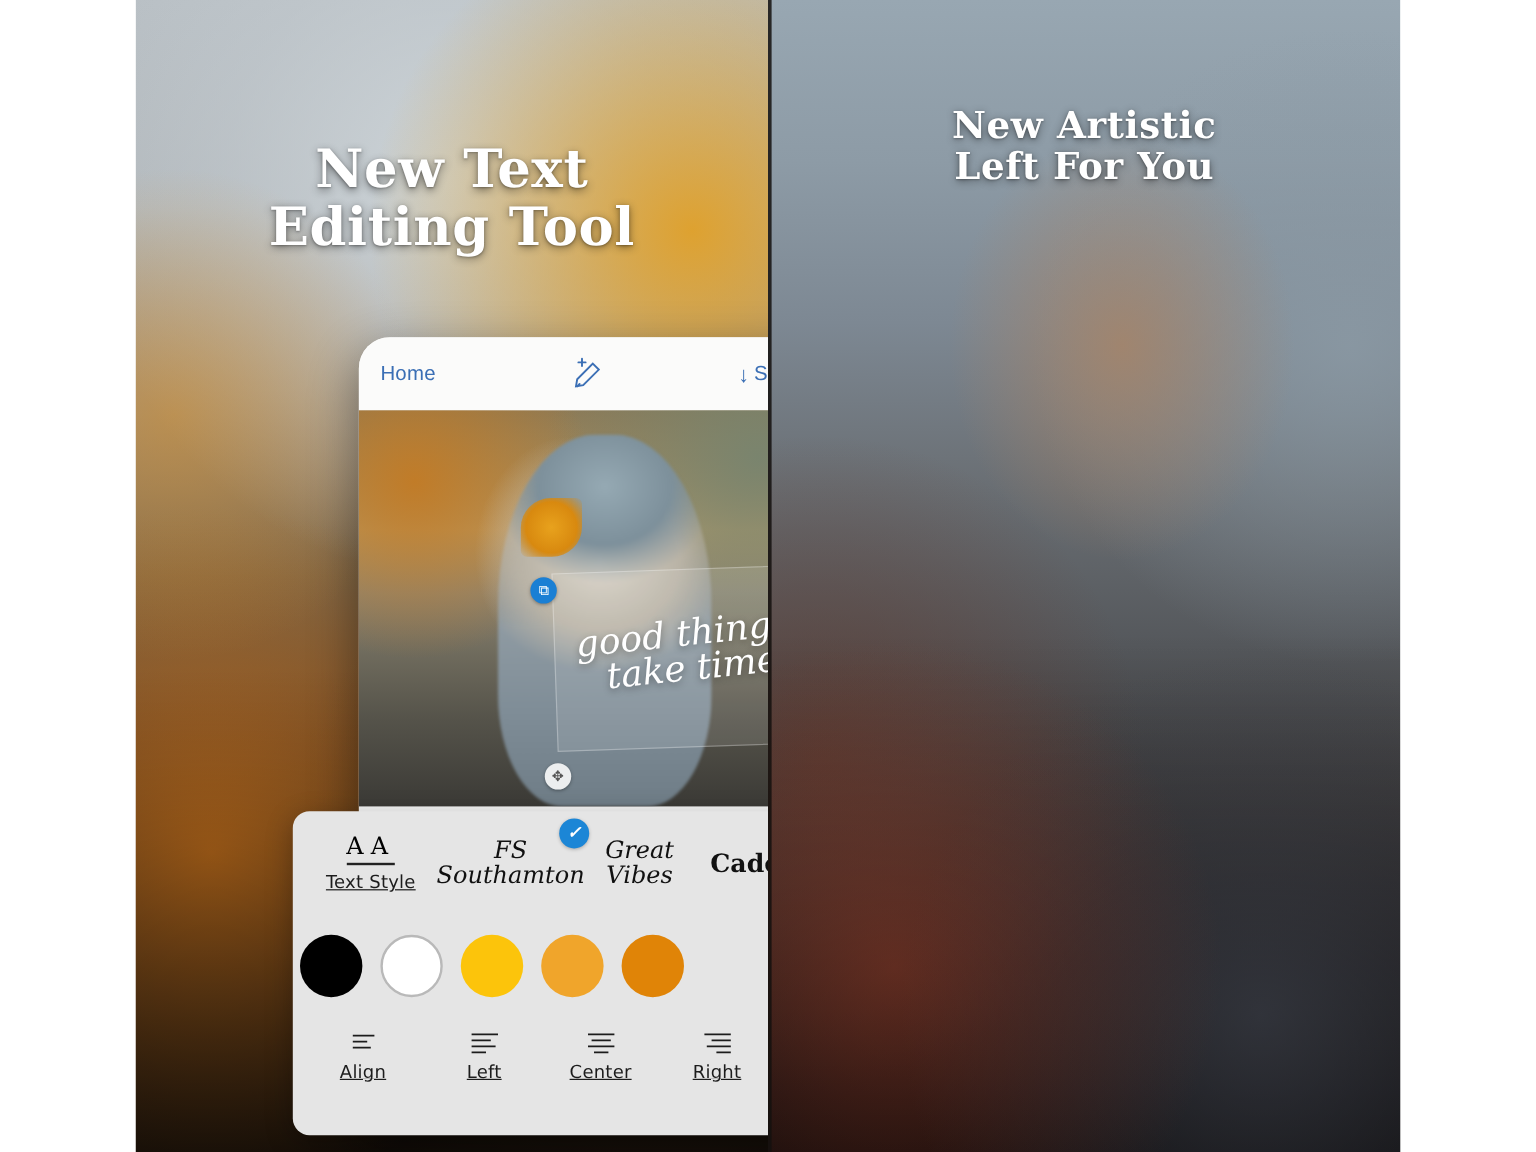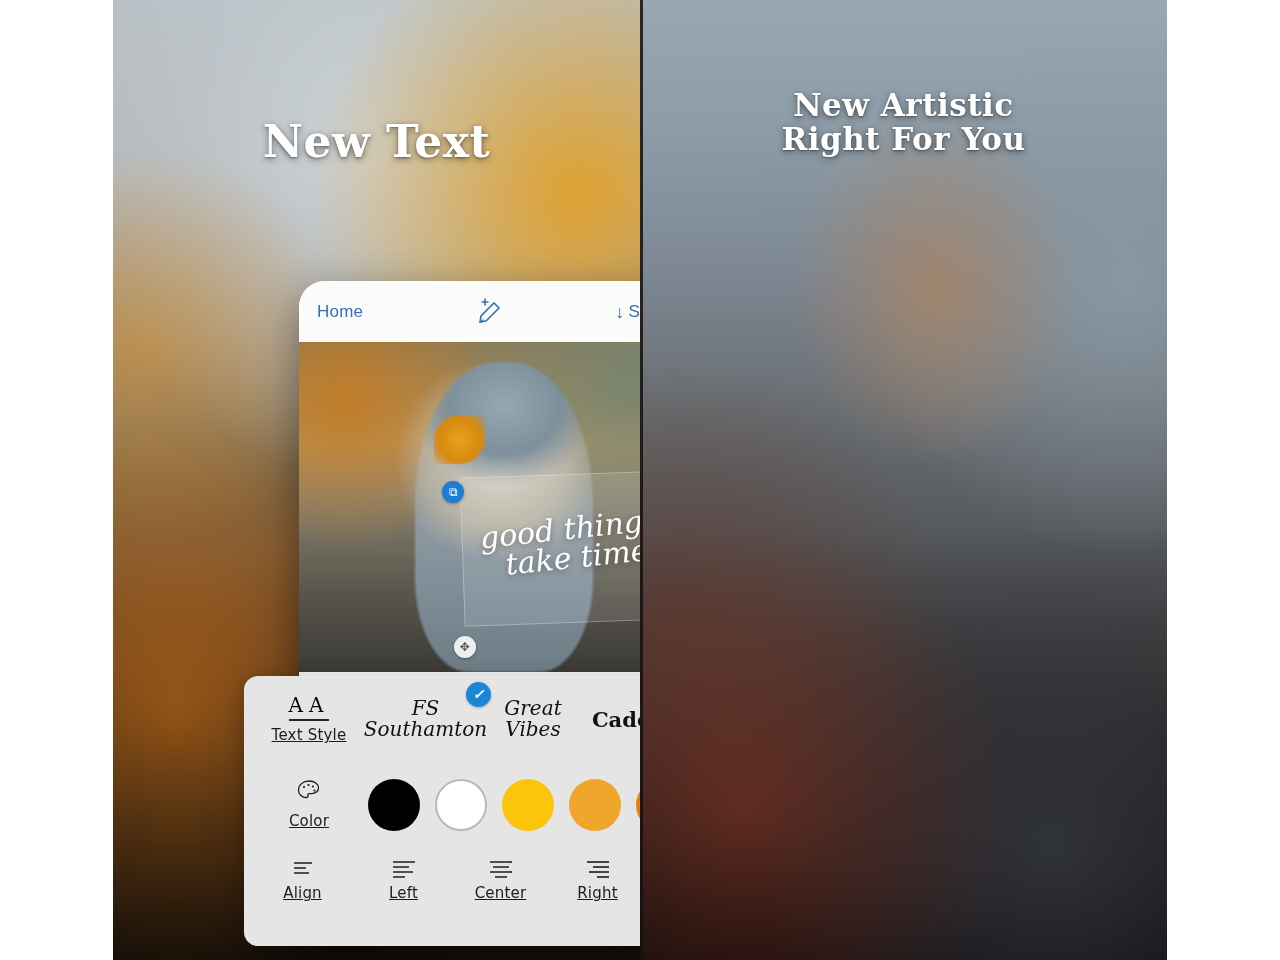--- a/index.html
+++ b/index.html
@@ -193,20 +193,21 @@
 </head>
 <body>
 
 <div id="stage">
 
   <div class="panel" id="panel-left">
     <div class="panel-bg" id="bg-left"></div>
 
     <div class="headline" id="headline-left">
       <span>New Text</span>
+      <span class="l2">Editing Tool</span>
     </div>
 
     <div class="phone" id="phone-left">
 
       <div class="phone-topbar">
         <span class="tb-text">Home</span>
 
         <span>
           <svg class="edit-icon" viewBox="0 0 34 30" fill="none" stroke="#3b6fb5" stroke-width="1.6" stroke-linecap="round">
             <path d="M10 5 h6 M13 2 v6"></path>
@@ -265,32 +266,20 @@
           </div>
         </div>
 
         <div class="cell font-cell font-bold-slab" style="width:105px;">
           <span>Cadena</span>
         </div>
 
       </div>
 
       <div class="row">
-        <div class="cell" style="width:118px;">
-          <span>
-            <svg width="26" height="24" viewBox="0 0 26 24" fill="none" stroke="#1c1c1c" stroke-width="1.3">
-              <path d="M13 2C7 2 2.5 6 2.5 11c0 4.4 3.6 7.6 7.8 7.6 1.5 0 2-1 1.6-2-.4-1.1.3-2 1.6-2h2.2c3.6 0 6.8-2.3 6.8-5.6C22.5 5.2 18.6 2 13 2z"></path>
-              <circle cx="8" cy="8" r="1.1" fill="#1c1c1c" stroke="none"></circle>
-              <circle cx="12.5" cy="6" r="1.1" fill="#1c1c1c" stroke="none"></circle>
-              <circle cx="17" cy="7.5" r="1.1" fill="#1c1c1c" stroke="none"></circle>
-              <circle cx="18.5" cy="11.5" r="1.1" fill="#1c1c1c" stroke="none"></circle>
-            </svg>
-          </span>
-          <div class="cell-label">Color</div>
-        </div>
 
         <div style="display:flex; align-items:center; gap:15px;">
           <div class="swatch" style="background:#000000;"></div>
           <div class="swatch outline"></div>
           <div class="swatch" style="background:#FCC40B;"></div>
           <div class="swatch" style="background:#F0A52B;"></div>
           <div class="swatch" style="background:#E08407;"></div>
 
         </div>
       </div>
@@ -335,17 +324,17 @@
       </div>
     </div>
   </div>
 
   <div class="panel" id="panel-right">
     <div class="panel-bg" id="bg-right"></div>
     <div class="panel-divider"></div>
 
     <div class="headline" id="headline-right">
       <span>New Artistic</span>
-      <span class="l2">Right For You</span>
+      <span class="l2">Left For You</span>
     </div>
 
   </div>
 </div>
 
 </body></html>

